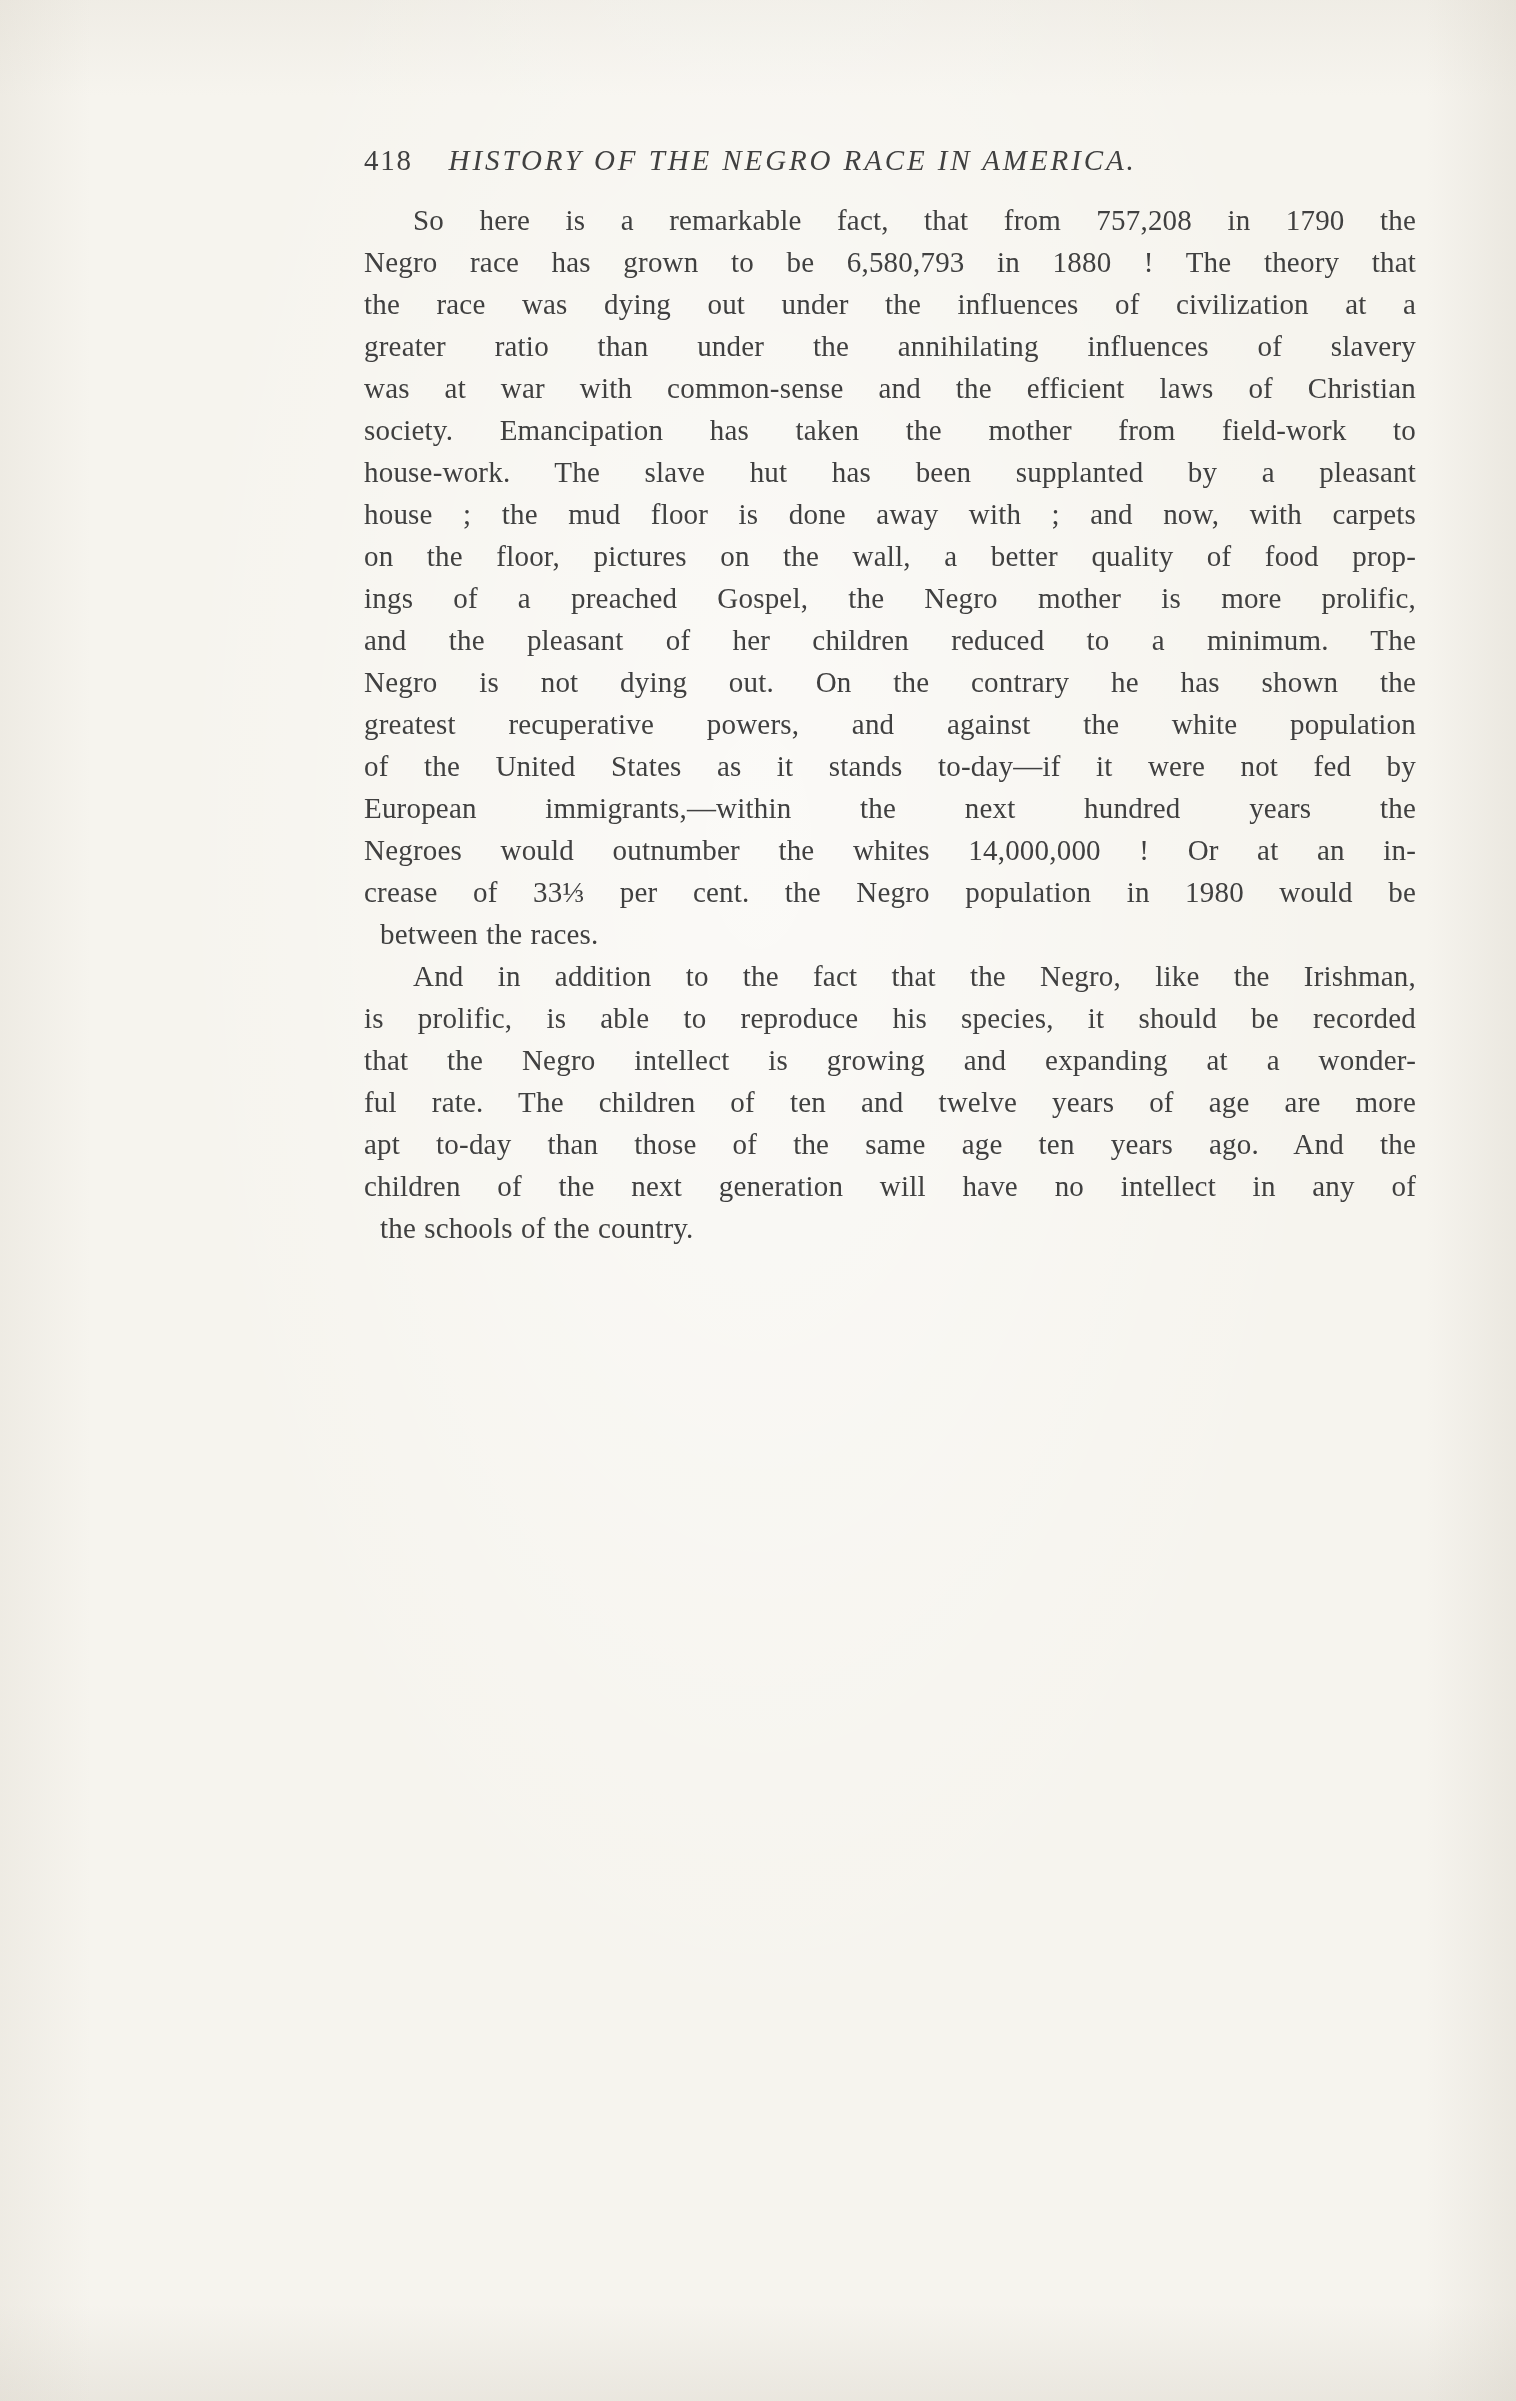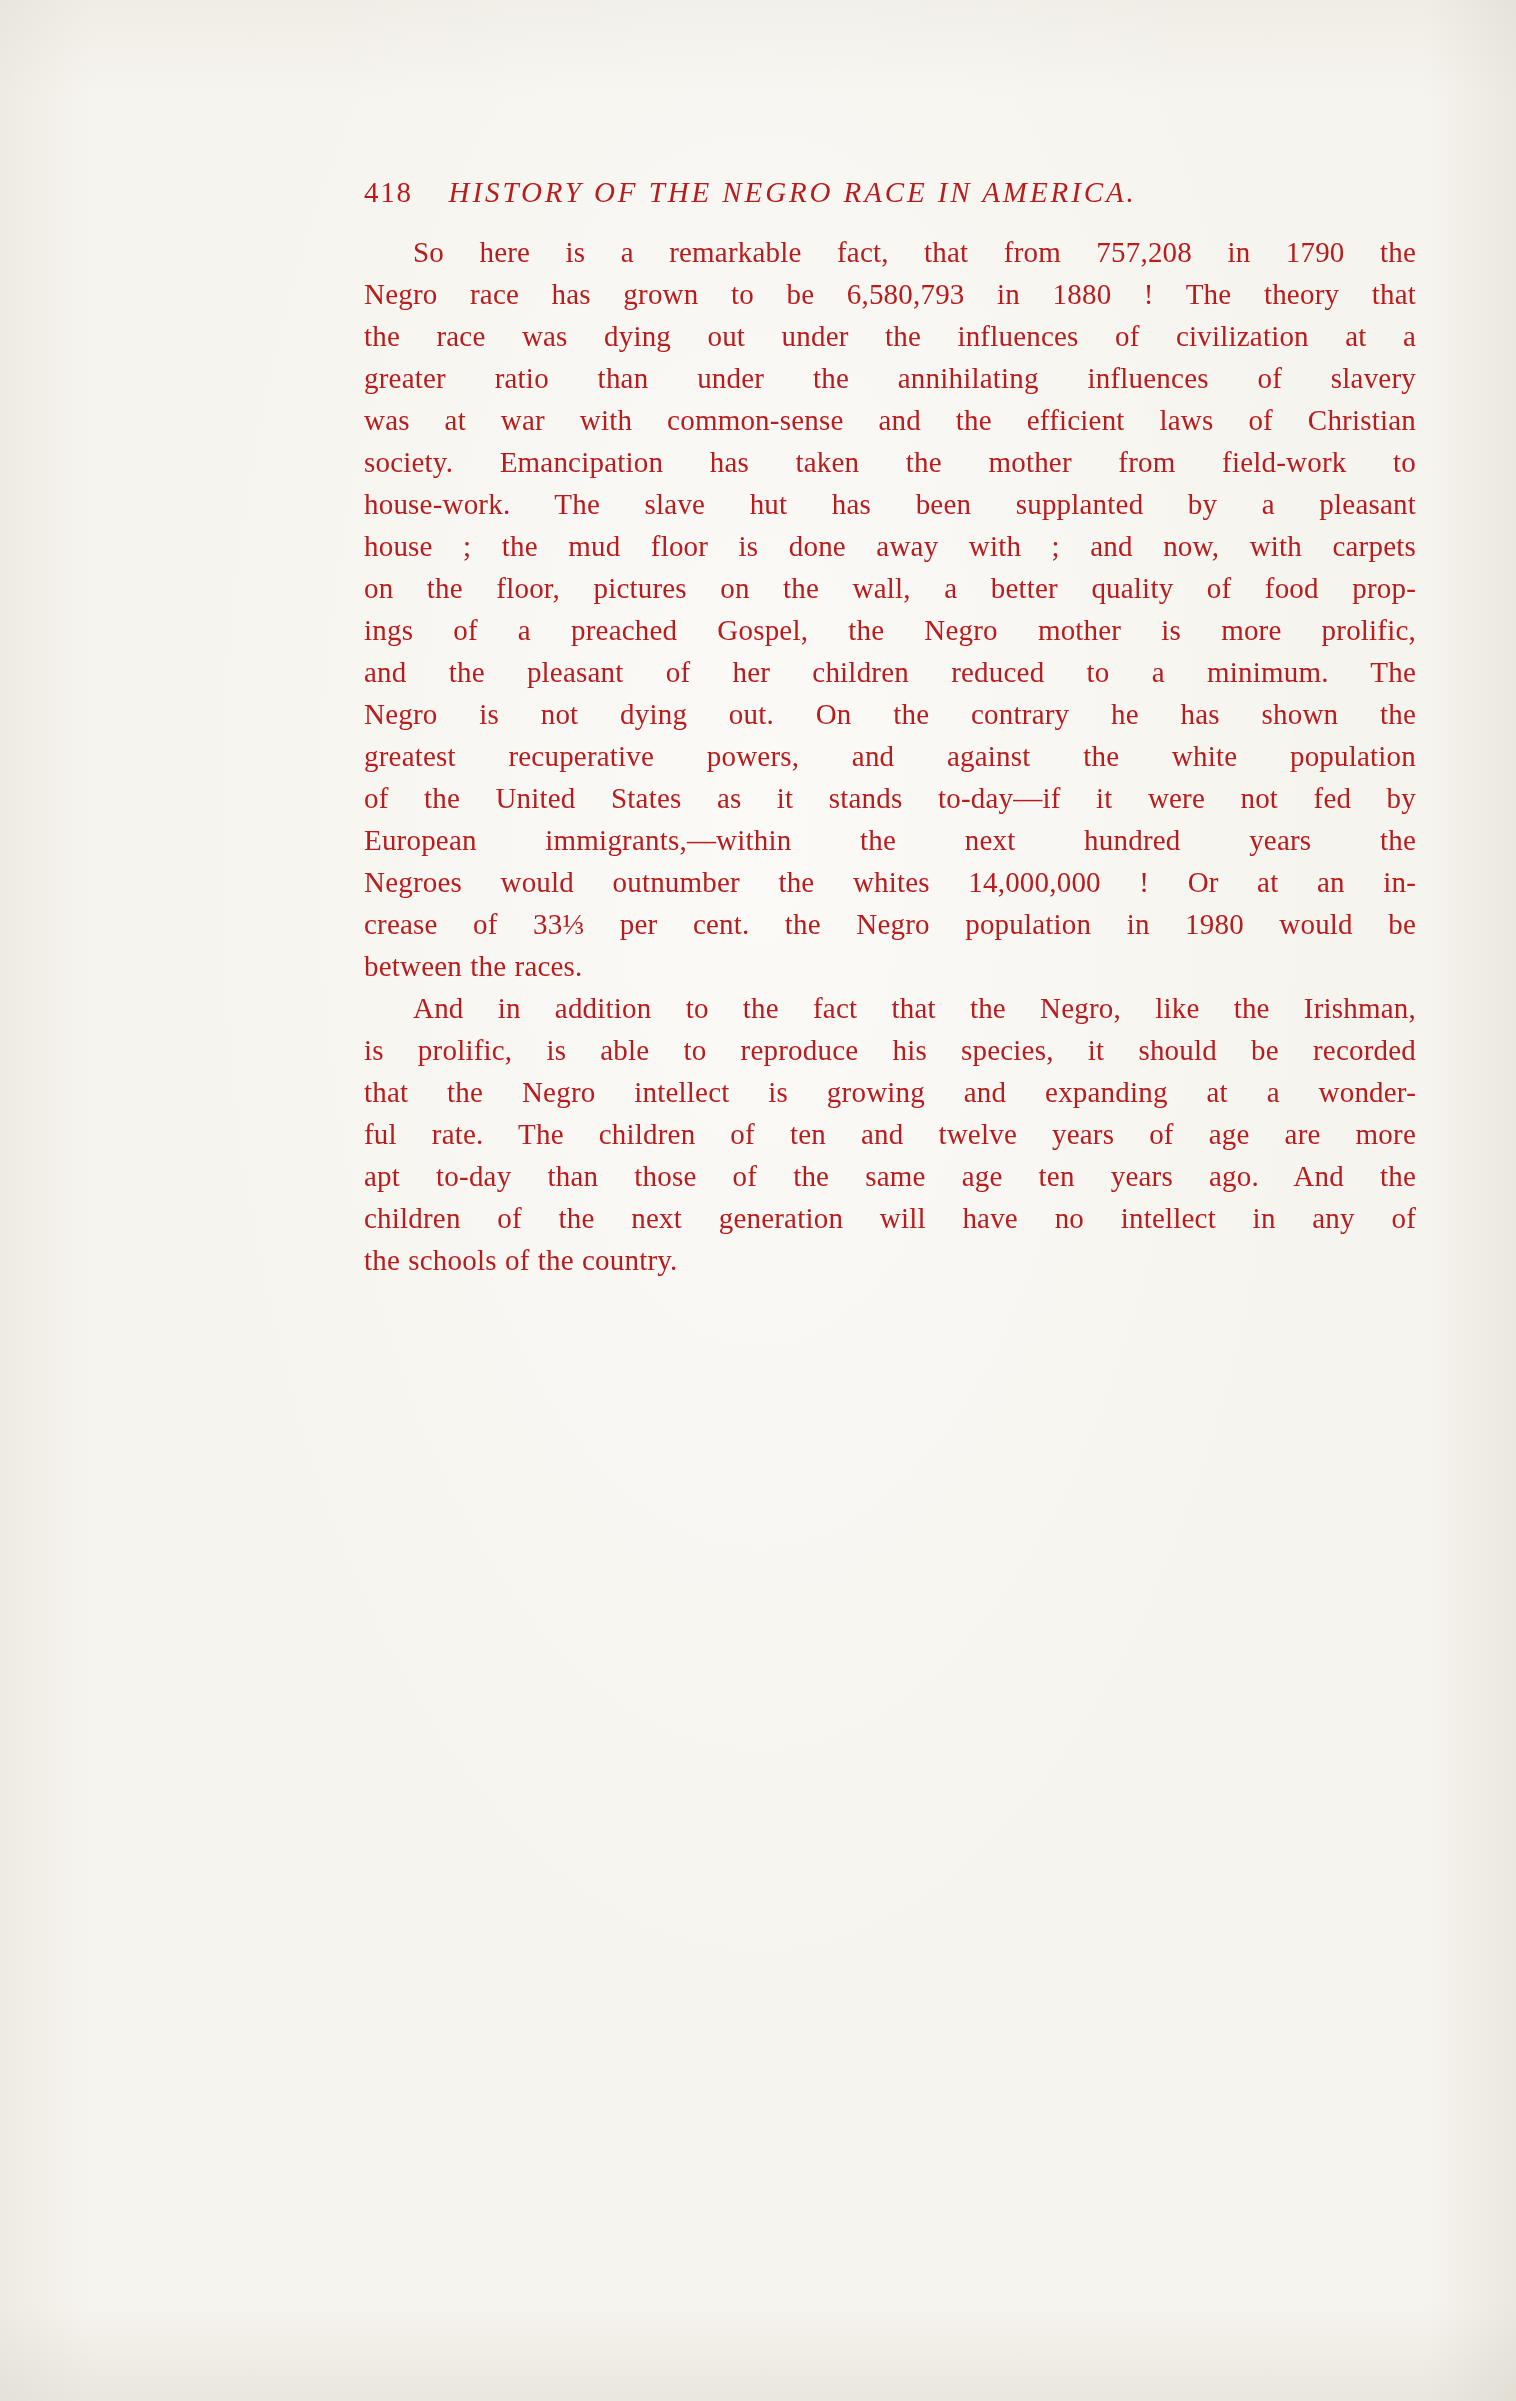--- a/index.html
+++ b/index.html
@@ -19,23 +19,23 @@
     position: absolute;
     inset: 0;
     background:
       radial-gradient(ellipse at 50% 35%, rgba(255,255,255,0.55) 0%, rgba(255,255,255,0) 55%),
       linear-gradient(to right, rgba(214,208,196,0.25) 0%, rgba(255,255,255,0) 6%, rgba(255,255,255,0) 94%, rgba(208,202,190,0.3) 100%),
       linear-gradient(to bottom, rgba(220,215,204,0.25) 0%, rgba(255,255,255,0) 4%, rgba(255,255,255,0) 96%, rgba(205,199,187,0.3) 100%);
   }
   .text-block {
     position: absolute;
     left: 364px;
-    top: 176px;
+    top: 144px;
     width: 1052px;
-    color: #b91c1c;
+    color: #404040;
   }
   .running-head {
     display: flex;
     align-items: baseline;
     margin-bottom: 22px;
   }
   .page-number {
     font-size: 29px;
     letter-spacing: 1.7px;
     font-variant-numeric: oldstyle-nums;
@@ -59,20 +59,21 @@
     text-align-last: justify;
     word-spacing: 0.8px;
     letter-spacing: 0.2px;
     font-family: Liberation Serif, serif;
   }
   .line.first {
     padding-left: 49px;
   }
   .line.last {
     text-align-last: left;
+    margin-left: 16px;
   }
 </style>
 </head>
 <body>
 
 <div class="paper"></div>
 
 <div class="text-block">
   <div class="running-head">
     <span class="page-number">418</span>

